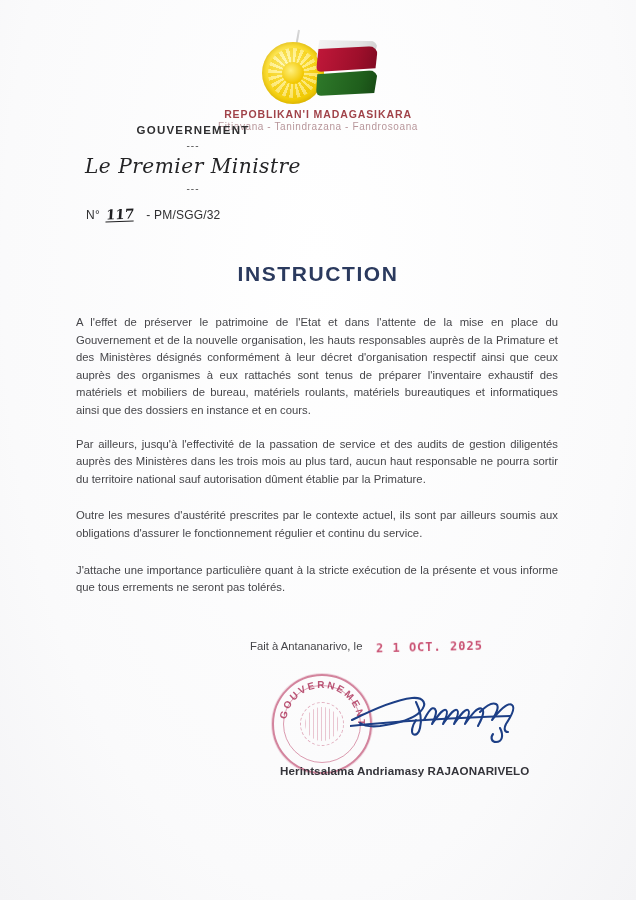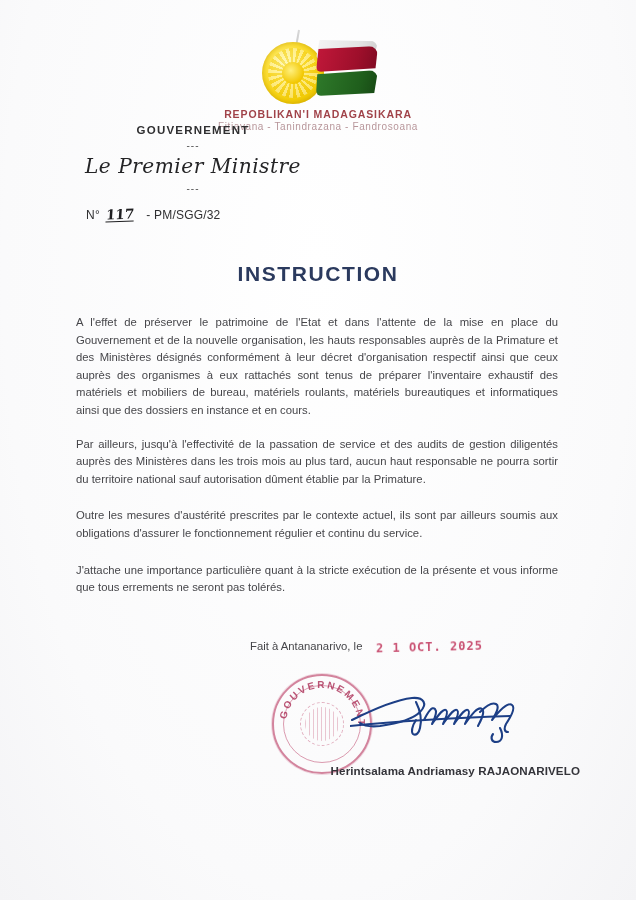--- a/index.html
+++ b/index.html
@@ -286,21 +286,21 @@
     top: 18px;
     width: 210px;
     height: 70px;
     color: #1d3f86;
   }
   .sig-name {
     position: absolute;
     left: 30px;
     top: 106px;
     width: 300px;
-    text-align: right;
+    text-align: left;
     font-size: 11.6px;
     font-weight: bold;
     color: #34343a;
     letter-spacing: .1px;
   }
 </style>
 </head>
 <body>
 
 <div class="page">

